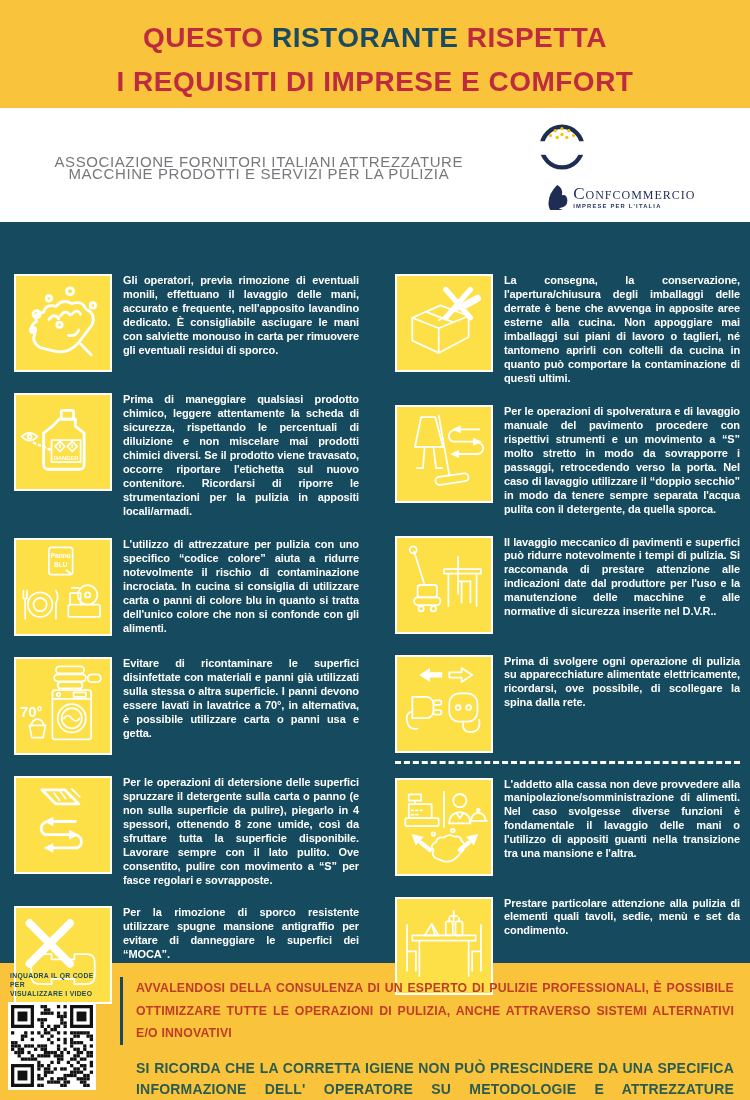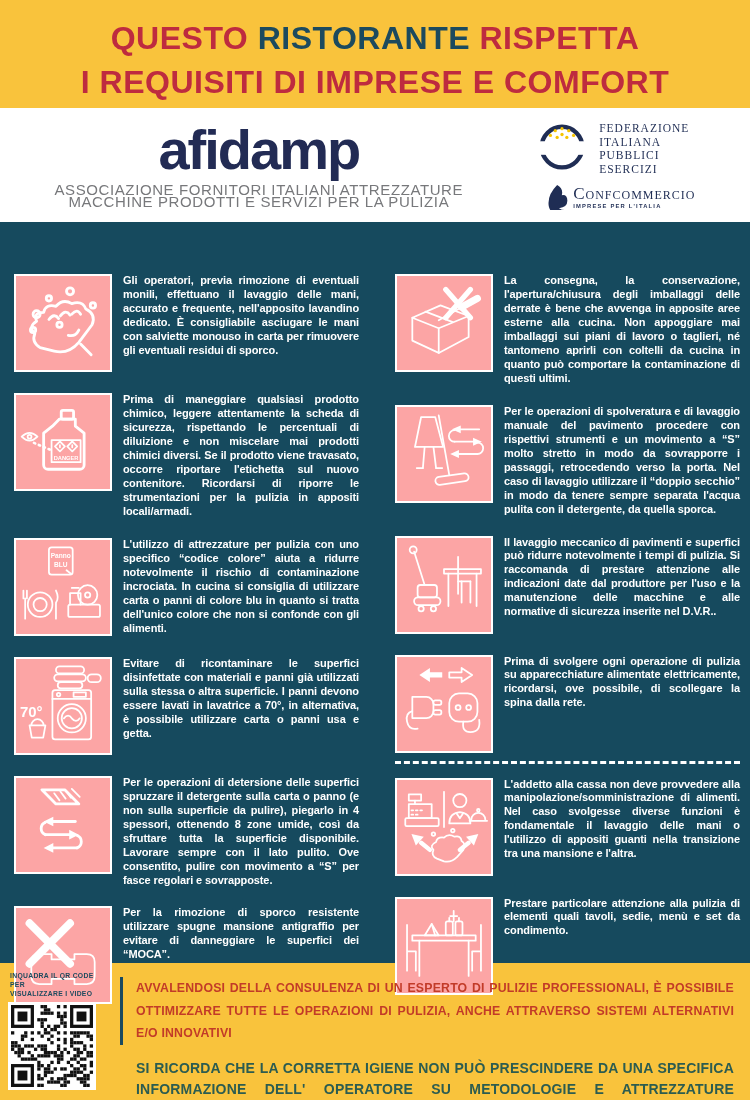--- a/index.html
+++ b/index.html
@@ -1,41 +1,41 @@
 <!DOCTYPE html>
 <html><head>
 <meta charset="utf-8">
 <style>
   * { margin:0; padding:0; box-sizing:border-box; }
   body { background:#e8e8e8; font-family:"Liberation Sans", sans-serif; }
   .poster { width:750px; height:1100px; margin:0 auto; background:#fff; overflow:hidden; position:relative; }
 
   
   .header { height:108px; background:#F9C33C; text-align:center; padding-top:16px; }
-  .header .line { font-weight:bold; font-size:32px; letter-spacing:0.5px; line-height:44px; color:#BE2B3F; }
+  .header .line { font-weight:bold; font-size:28px; letter-spacing:0.5px; line-height:44px; color:#BE2B3F; }
   .header .t-red { color:#BE2B3F; }
   .header .t-teal { color:#1C4A5E; }
 
   
   .logoband { height:114px; background:#fff; display:flex; align-items:center; justify-content:center; gap:70px; }
   .afidamp { text-align:center; }
   .afidamp .word { font-size:56px; font-weight:800; letter-spacing:-2px; color:#222B54; line-height:56px; }
   .afidamp .tag { margin-top:6px; font-size:15px; color:#77787B; letter-spacing:0.6px; line-height:12px; }
   .rightlogos { display:flex; flex-direction:column; gap:6px; }
   .fipe { display:flex; align-items:center; gap:8px; }
   .fipe-name { font-family:"Liberation Serif", serif; color:#1F2D54; font-size:11.5px; letter-spacing:1px; line-height:13.5px; }
   .conf { display:flex; align-items:center; gap:2px; padding-left:14px; }
   .conf-text .nm { font-family:"Liberation Serif", serif; font-variant:small-caps; font-size:17px; color:#1F2D54; letter-spacing:1px; line-height:16px; }
   .conf-text .tg { font-size:5.8px; font-weight:bold; color:#1F2D54; letter-spacing:1.2px; margin-top:1px; }
 
   
   .main { height:741px; background:#164A5E; padding:16px 10px 0 14px; }
   .cols { display:grid; grid-template-columns:1fr 1fr; column-gap:36px;margin-top:36px; }
   .item { display:flex; gap:11px; margin-bottom:19px; min-height:100px; }
-  .iconbox { width:98px; height:98px; flex:0 0 98px; border:2px solid #fff; background:#fca5a5; display:flex; align-items:center; justify-content:center; }
+  .iconbox { width:98px; height:98px; flex:0 0 98px; border:2px solid #fff; background:#fde047; display:flex; align-items:center; justify-content:center; }
   .iconbox svg { width:88px; height:88px; stroke:#fff; fill:none; stroke-width:3.2; stroke-linecap:round; stroke-linejoin:round; }
   .itext { color:#fff; font-size:11px; font-weight:bold; line-height:1.27; text-align:justify; letter-spacing:-0.1px; }
   .insala { color:#fff; font-size:12px; font-weight:bold; letter-spacing:0.3px; margin:2px 0 6px 109px; }
   .dashline { border-bottom:3px dashed #fff; margin:0 0 14px 0; }
   .item.short { min-height:84px; margin-bottom:8px;justify-content:space-between; }
 
   
   .footer { height:137px; background:#F9C33C; display:flex; padding:8px 10px 8px 8px; gap:12px; }
   .qrcol { width:100px; flex:0 0 100px; }
   .qrcap { font-size:6.8px; font-weight:bold; color:#1C4A5E; letter-spacing:0.3px; line-height:9px; text-align:left; padding-left:2px; }
@@ -52,21 +52,20 @@
 
 <div class="poster">
 
   <div class="header">
     <div class="line"><span class="t-red">QUESTO </span><span class="t-teal">RISTORANTE </span><span class="t-red">RISPETTA</span></div>
     <div class="line t-red">I REQUISITI DI IMPRESE E COMFORT</div>
   </div>
 
   <div class="logoband">
     <div class="afidamp">
-      <div class="word">afidamp</div>
       <div class="tag">
         <div>ASSOCIAZIONE FORNITORI ITALIANI ATTREZZATURE</div>
         <div>MACCHINE PRODOTTI E SERVIZI PER LA PULIZIA</div>
       </div>
     </div>
     <div class="rightlogos">
       <div class="fipe">
         <svg width="58" height="58" viewBox="0 0 60 60">
           <circle cx="30" cy="28" r="21" fill="none" stroke="#1F2D54" stroke-width="4.5"></circle>
           <g fill="#F5C400" stroke="none">
@@ -75,26 +74,20 @@
               <circle cx="42" cy="16" r="1.7"></circle>
             <circle cx="23" cy="11" r="1.7"></circle>
               <circle cx="18" cy="16" r="1.7"></circle>
             <circle cx="30" cy="15" r="1.7"></circle>
               <circle cx="25" cy="18" r="1.7"></circle>
               <circle cx="35" cy="18" r="1.7"></circle>
           </g>
           <rect x="3" y="22" width="54" height="14" fill="#fff" stroke="none"></rect>
           <text x="30" y="34" text-anchor="middle" font-size="16" fill="#E6234A" letter-spacing="1">FIPE</text>
         </svg>
-        <div class="fipe-name">
-          <div>FEDERAZIONE</div>
-          <div>ITALIANA</div>
-          <div>PUBBLICI</div>
-          <div>ESERCIZI</div>
-        </div>
       </div>
       <div class="conf">
         <svg width="24" height="26" viewBox="0 0 24 28">
           <path d="M10,1 q7,4 5,11 q6,-1 6,6 q0,7 -9,8 q3,2 6,2 l-2,4 q-13,2 -15,-8 q-2,-12 9,-23 z" fill="#1F2D54" stroke="none"></path>
         </svg>
         <div class="conf-text">
           <div class="nm">Confcommercio</div>
           <div class="tg">IMPRESE PER L'ITALIA</div>
         </div>
       </div>

